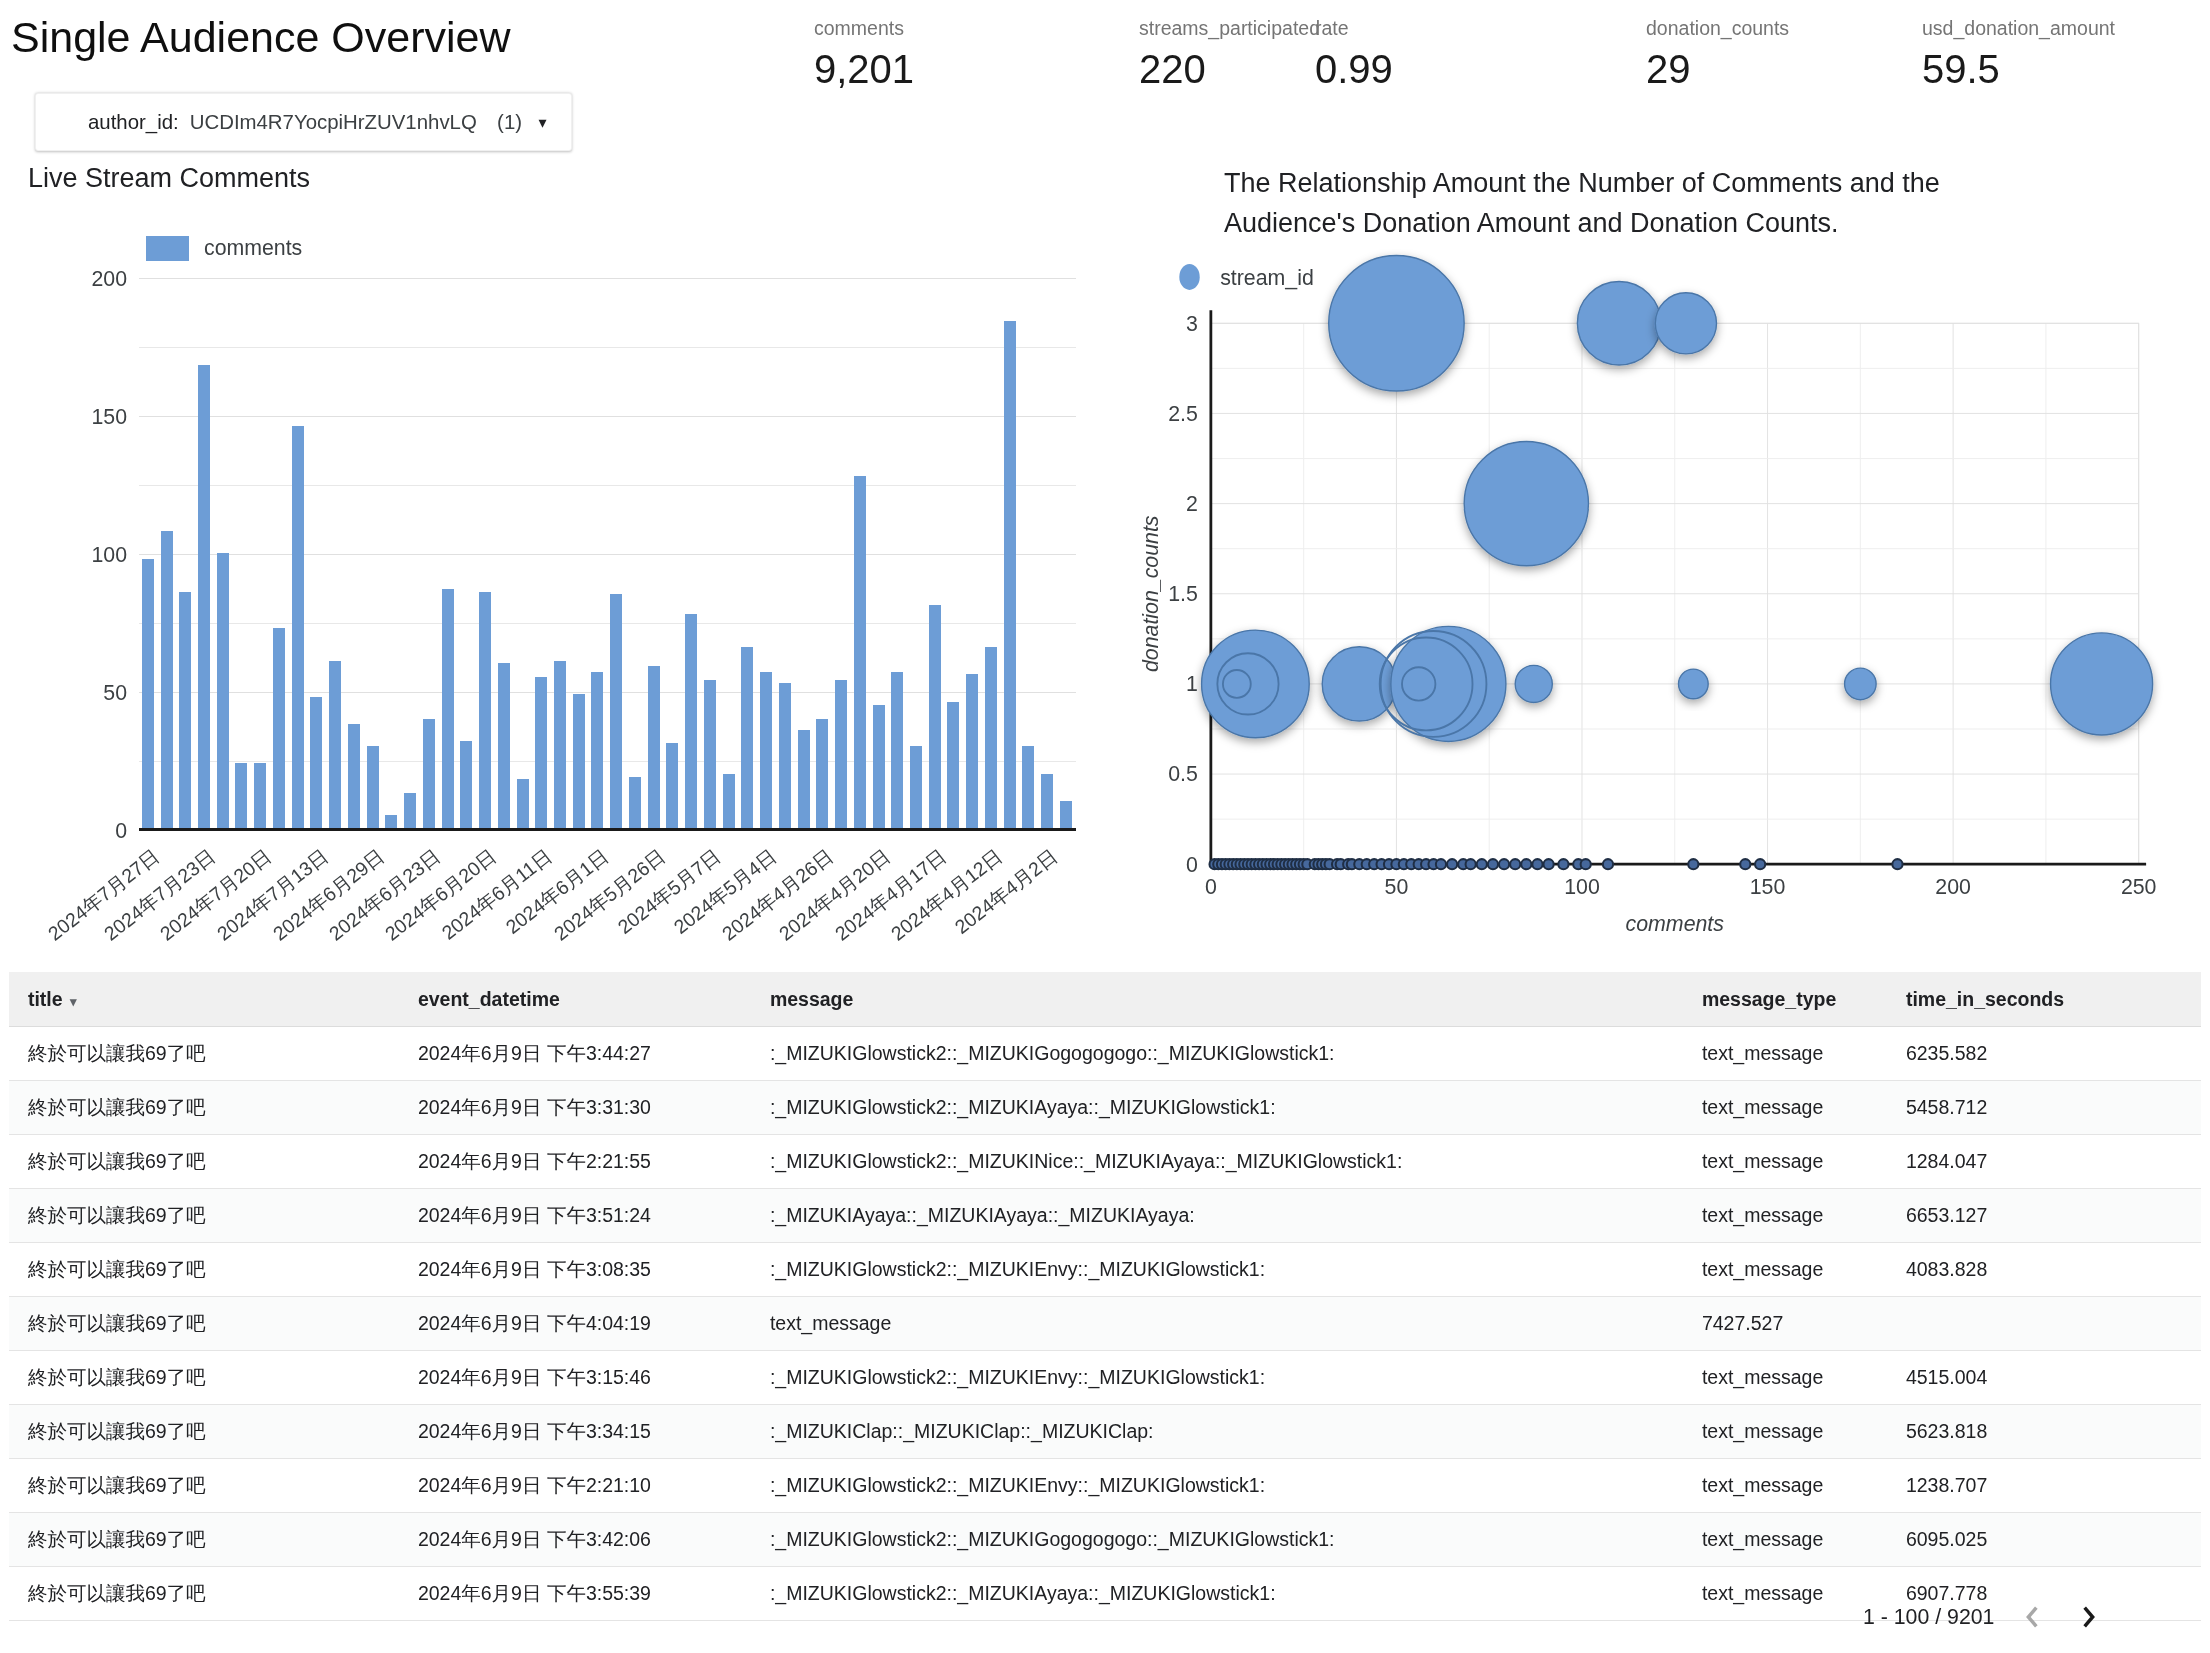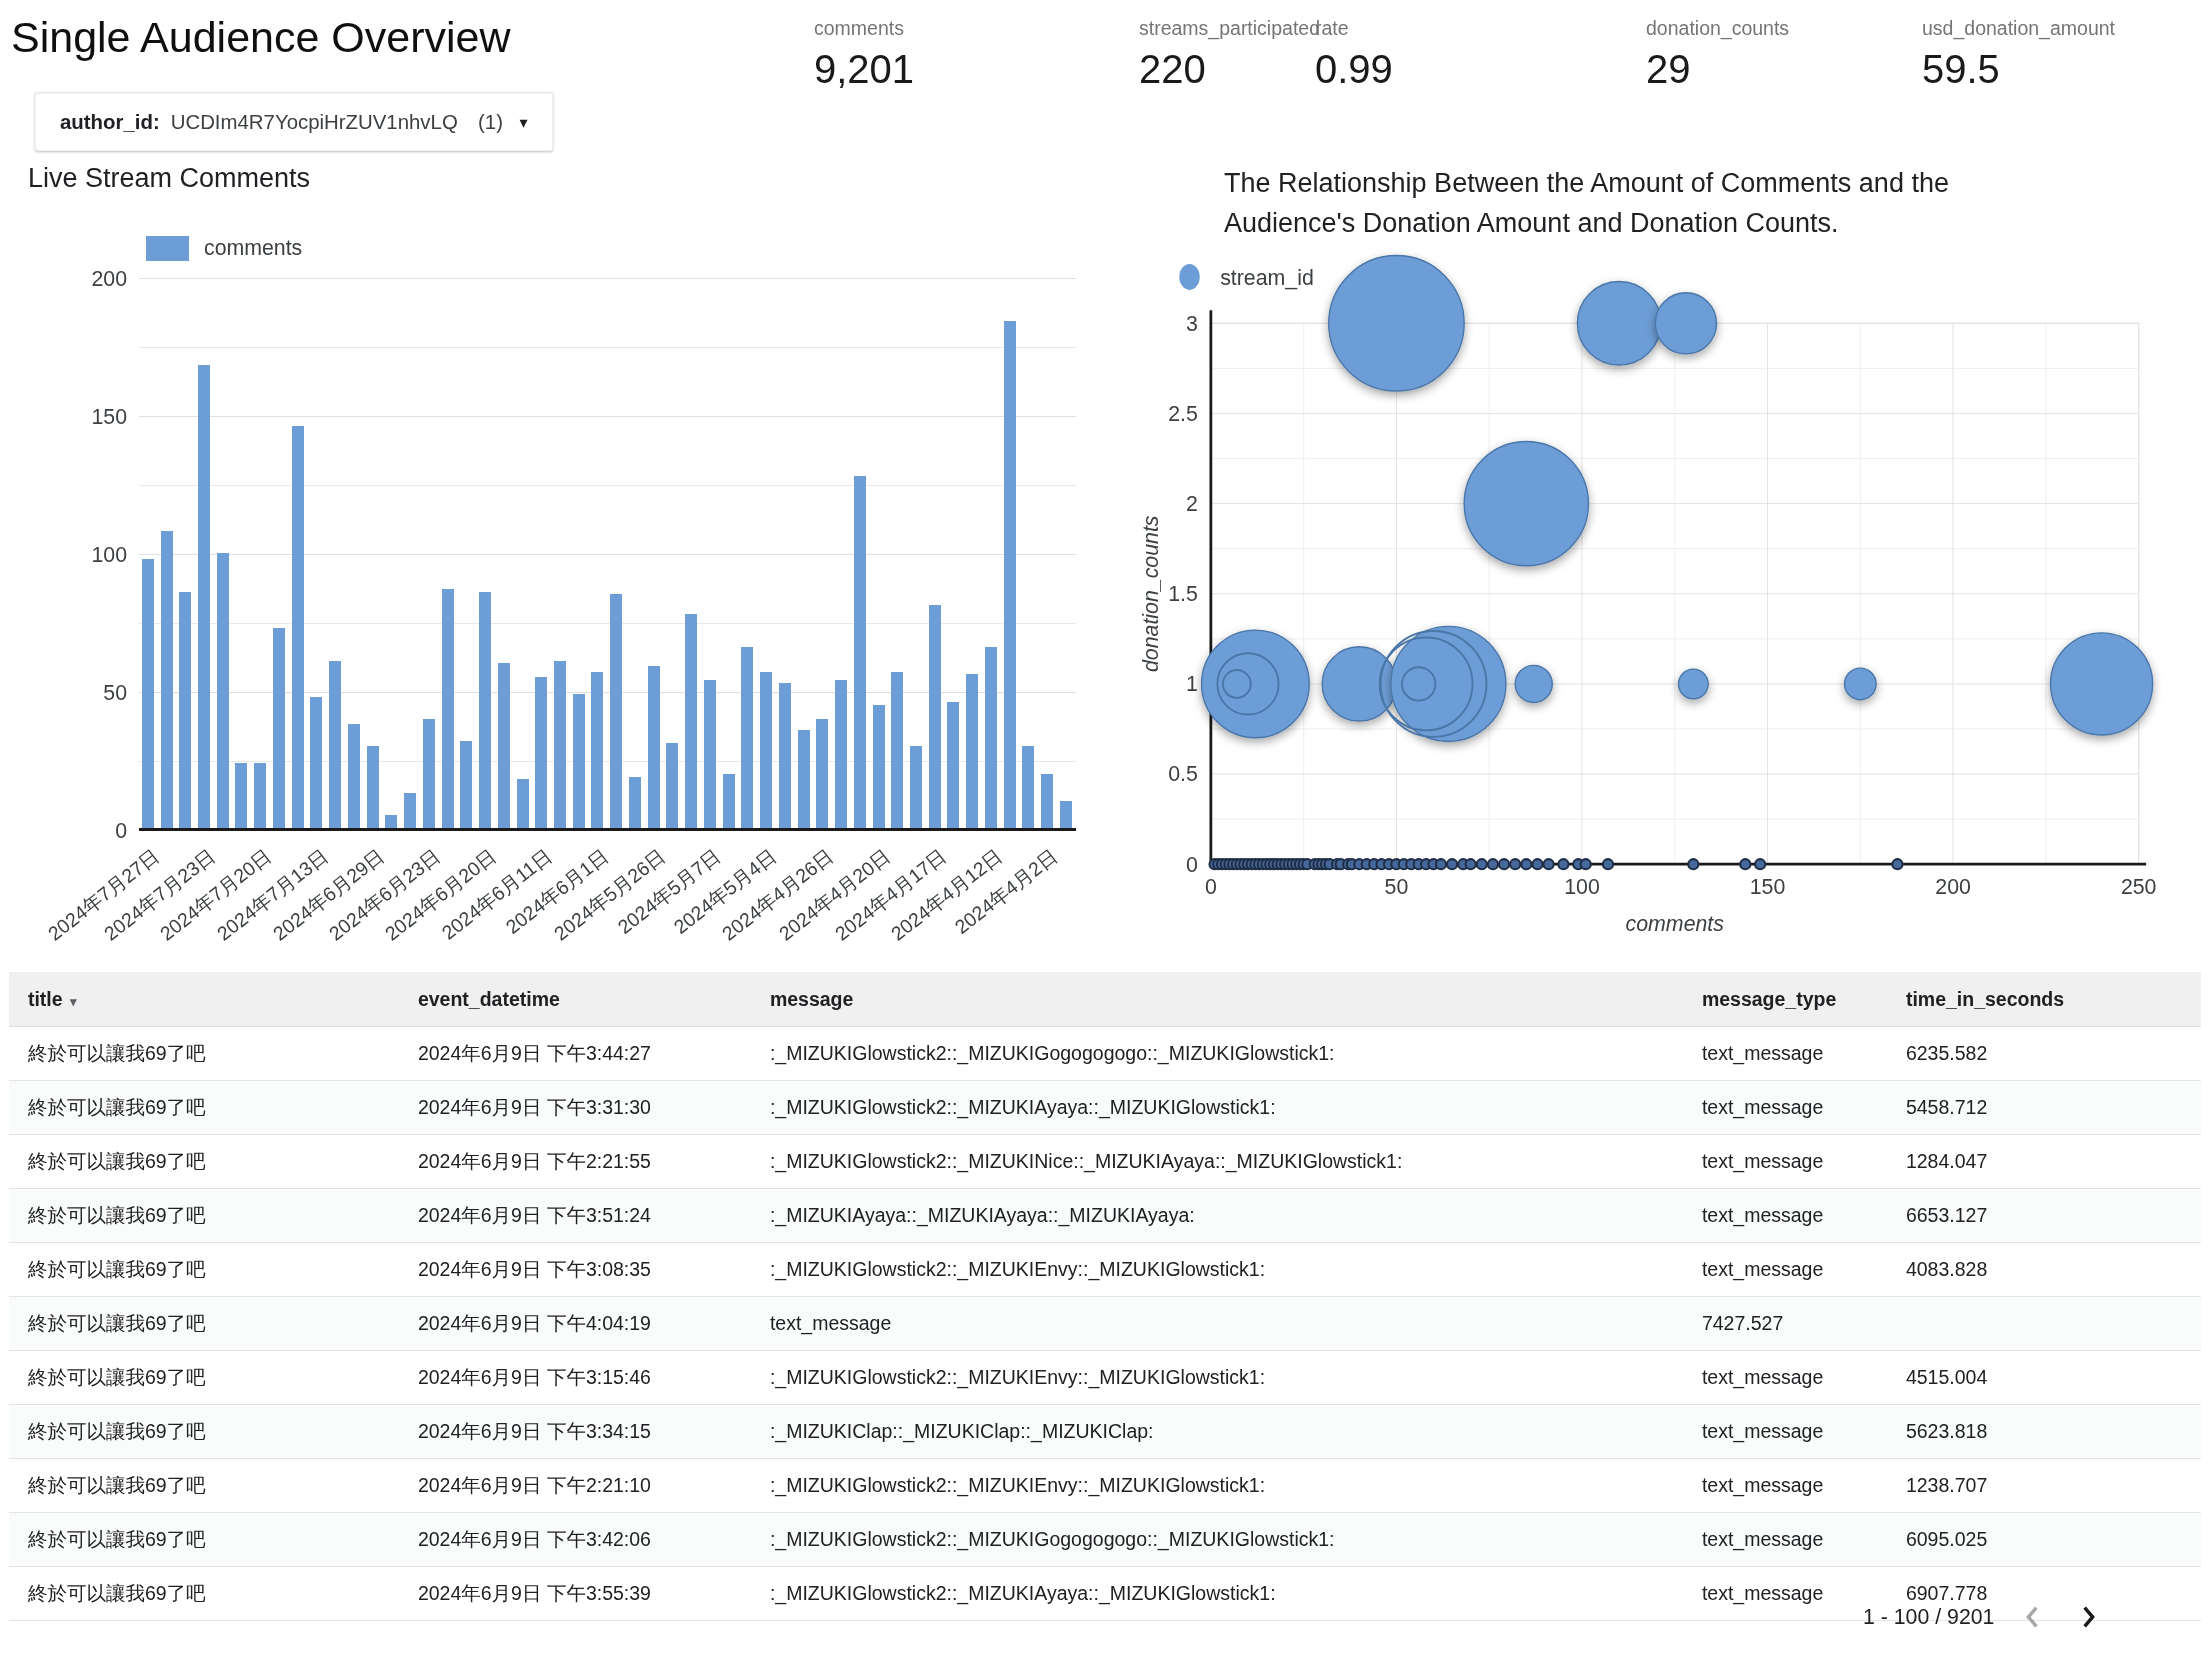--- a/index.html
+++ b/index.html
@@ -8,21 +8,21 @@
   .abs{position:absolute;}
   
   #page-title{left:11px;top:13px;font-size:43px;font-weight:400;color:#0f0f0f;white-space:nowrap;}
   .kpi{top:16.7px;}
   .kpi .kpi-label{font-size:19.5px;color:#757575;white-space:nowrap;}
   .kpi .kpi-value{font-size:40px;color:#1a1a1a;margin-top:7.4px;white-space:nowrap;}
   
   #filter-chip{left:35px;top:93px;height:56px;display:inline-flex;align-items:center;
       background:#fff;border:0.9px solid #f0f0f0;border-radius:2.8px;padding:0 24px;gap:11px;
       box-shadow:0 0.9px 2.8px rgba(0,0,0,0.25);font-size:20.4px;cursor:pointer;}
-  #filter-chip .f-field{color:#202124;font-weight:700;}
+  #filter-chip .f-field{color:#202124;font-weight:400;margin-left:28px;}
   #filter-chip .f-value{color:#3c4043;}
   #filter-chip .f-count{color:#3c4043;margin-left:9.3px;}
   #filter-chip .f-caret{color:#202124;font-size:16px;margin-left:5.6px;}
   
   #bar-title{left:28px;top:163px;font-size:27px;color:#202124;}
   #bar-legend{left:146px;top:236px;display:flex;align-items:center;gap:15px;}
   #bar-legend .swatch{width:43px;height:25px;}
   #bar-legend .lbl{font-size:21.3px;color:#3c4043;}
   #bar-plot{left:139px;top:278px;width:937px;height:552px;}
   .gridline{position:absolute;left:0;right:0;height:0.9px;background:#e8e8e8;}
@@ -166,21 +166,21 @@
     <div class="xtick" style="top: 565px; right: 310px;">2024年5月4日</div>
     <div class="xtick" style="top: 565px; right: 254px;">2024年4月26日</div>
     <div class="xtick" style="top: 565px; right: 197px;">2024年4月20日</div>
     <div class="xtick" style="top: 565px; right: 141px;">2024年4月17日</div>
     <div class="xtick" style="top: 565px; right: 85px;">2024年4月12日</div>
     <div class="xtick" style="top: 565px; right: 29px;">2024年4月2日</div>
     <div class="baseline"></div>
   </div>
 
 <div class="abs" id="scatter-title">
-  <div>The Relationship Between the Amount of Comments and the</div>
+  <div>The Relationship Amount the Number of Comments and the</div>
   <div>Audience's Donation Amount and Donation Counts.</div>
 </div>
 <svg class="abs" id="scatter-svg" width="1067" height="722" viewBox="0 0 1150 778">
     <defs>
       <filter id="bshadow" x="-40%" y="-40%" width="180%" height="180%">
         <feDropShadow dx="0" dy="4" stdDeviation="5" flood-color="#000" flood-opacity="0.35"></feDropShadow>
       </filter>
     </defs>
     <line x1="185" y1="80" x2="185" y2="663" stroke="#ededed" stroke-width="1"></line>
     <line x1="285" y1="80" x2="285" y2="663" stroke="#e0e0e0" stroke-width="1"></line>

